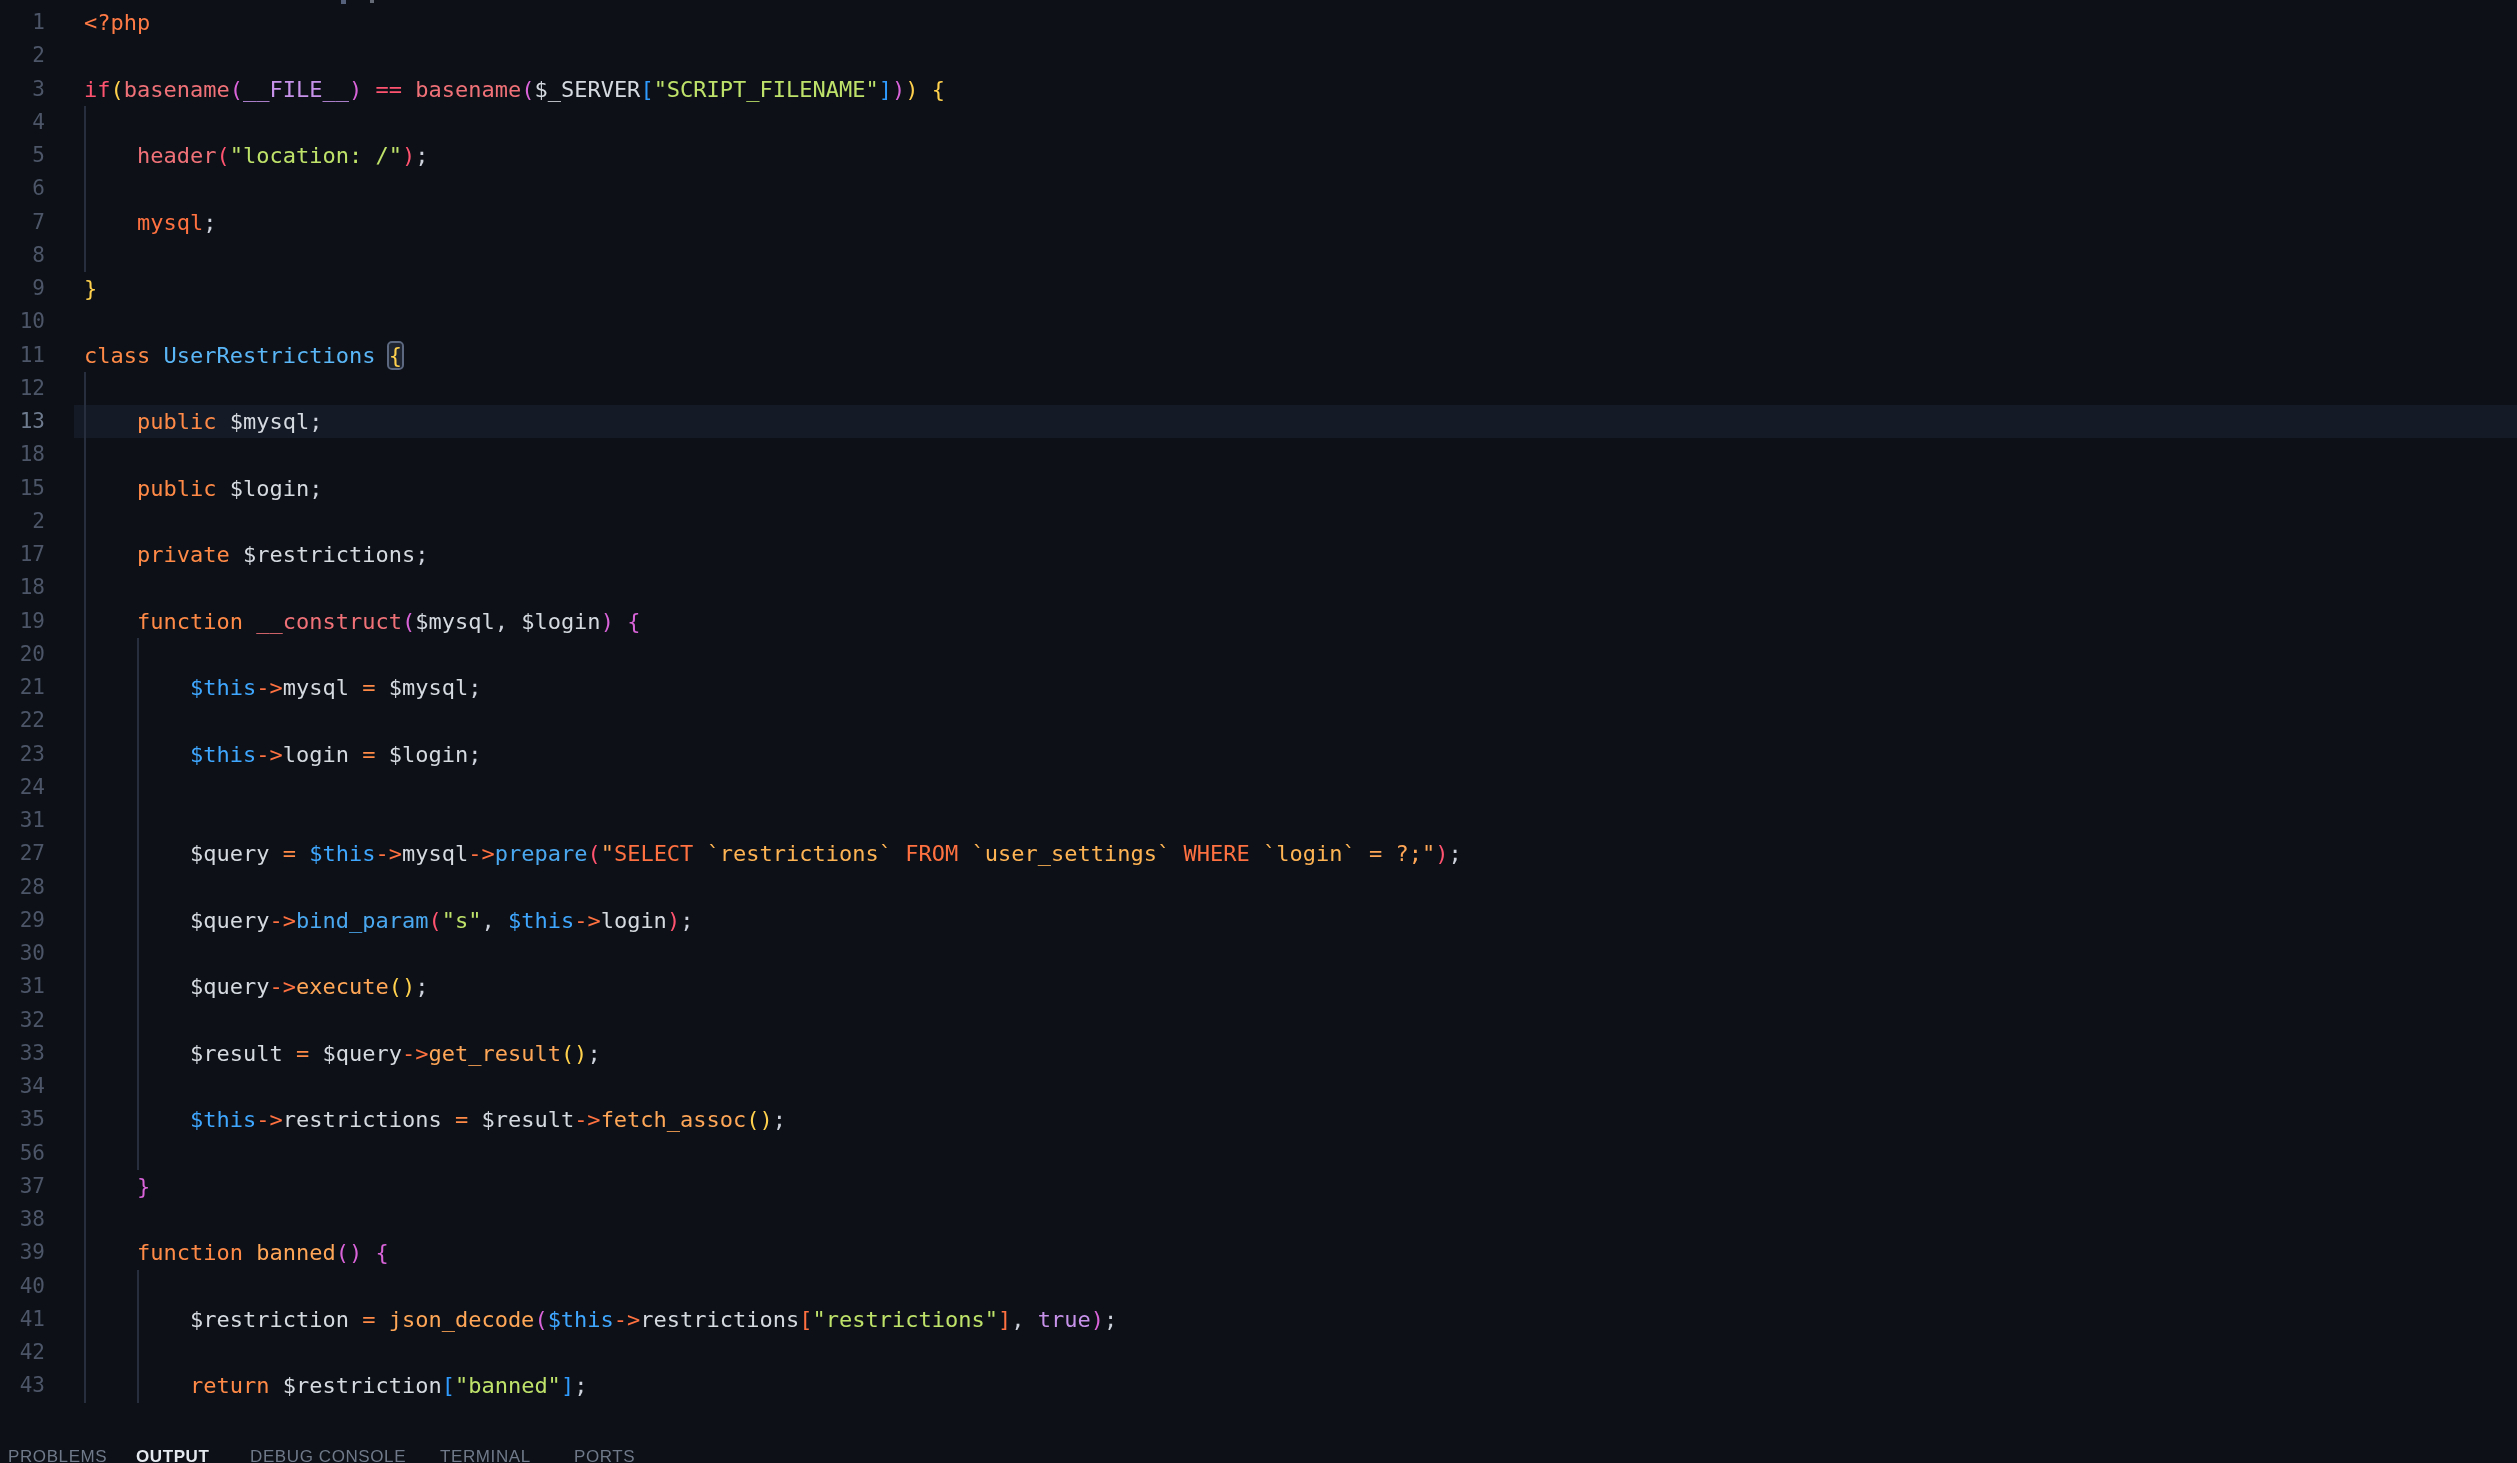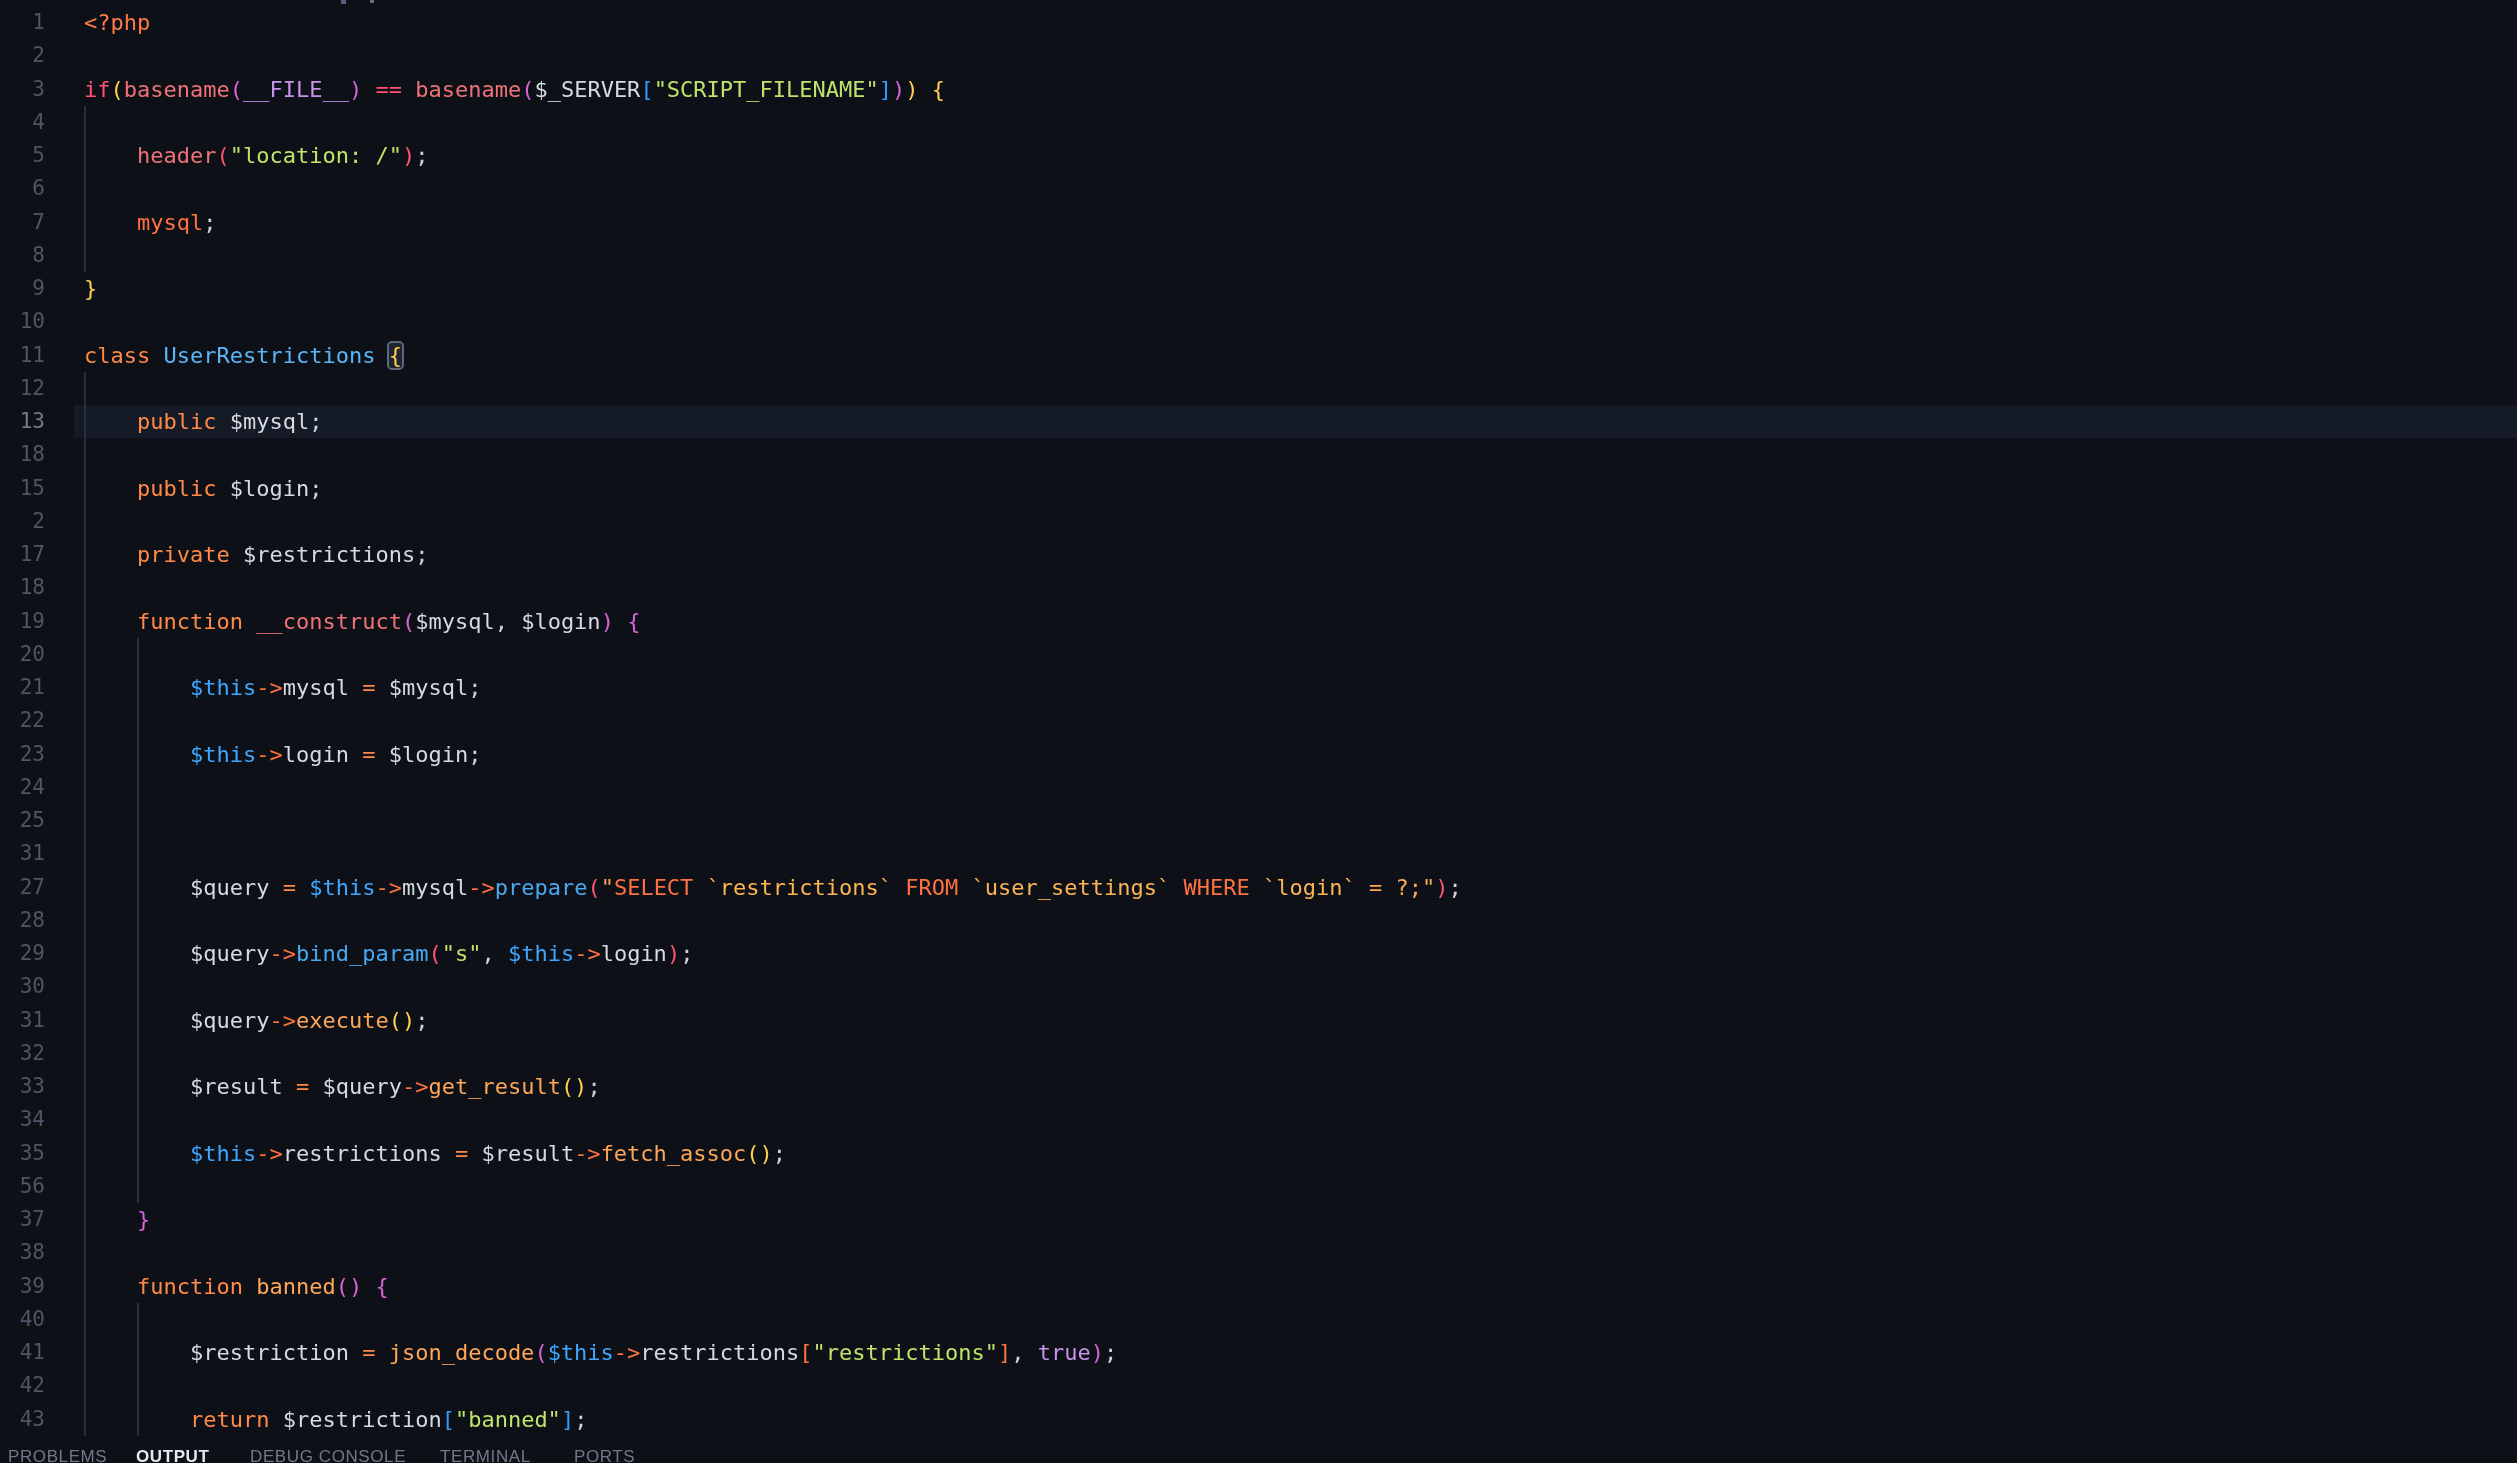--- a/index.html
+++ b/index.html
@@ -64,21 +64,20 @@
     <div class="line"><span class="num">15</span><span class="guide" style="left: 84px;"></span><span class="code"><span class="tok" style="color: rgb(205, 210, 220);">    </span><span class="tok" style="color: rgb(255, 138, 71);">public</span><span class="tok" style="color: rgb(205, 210, 220);"> </span><span class="tok" style="color: rgb(213, 217, 224);">$login</span><span class="tok" style="color: rgb(205, 210, 220);">;</span></span></div>
     <div class="line"><span class="num">2</span><span class="guide" style="left: 84px;"></span><span class="code"></span></div>
     <div class="line"><span class="num">17</span><span class="guide" style="left: 84px;"></span><span class="code"><span class="tok" style="color: rgb(205, 210, 220);">    </span><span class="tok" style="color: rgb(255, 138, 71);">private</span><span class="tok" style="color: rgb(205, 210, 220);"> </span><span class="tok" style="color: rgb(213, 217, 224);">$restrictions</span><span class="tok" style="color: rgb(205, 210, 220);">;</span></span></div>
     <div class="line"><span class="num">18</span><span class="guide" style="left: 84px;"></span><span class="code"></span></div>
     <div class="line"><span class="num">19</span><span class="guide" style="left: 84px;"></span><span class="code"><span class="tok" style="color: rgb(205, 210, 220);">    </span><span class="tok" style="color: rgb(255, 138, 71);">function</span><span class="tok" style="color: rgb(205, 210, 220);"> </span><span class="tok" style="color: rgb(240, 113, 120);">__construct</span><span class="tok" style="color: rgb(217, 99, 217);">(</span><span class="tok" style="color: rgb(213, 217, 224);">$mysql</span><span class="tok" style="color: rgb(205, 210, 220);">, </span><span class="tok" style="color: rgb(213, 217, 224);">$login</span><span class="tok" style="color: rgb(217, 99, 217);">)</span><span class="tok" style="color: rgb(205, 210, 220);"> </span><span class="tok" style="color: rgb(217, 99, 217);">{</span></span></div>
     <div class="line"><span class="num">20</span><span class="guide" style="left: 84px;"></span><span class="guide" style="left: 137px;"></span><span class="code"></span></div>
     <div class="line"><span class="num">21</span><span class="guide" style="left: 84px;"></span><span class="guide" style="left: 137px;"></span><span class="code"><span class="tok" style="color: rgb(205, 210, 220);">        </span><span class="tok italic" style="color: rgb(63, 167, 255);">$this</span><span class="tok" style="color: rgb(255, 113, 64);">-&gt;</span><span class="tok" style="color: rgb(213, 217, 224);">mysql</span><span class="tok" style="color: rgb(205, 210, 220);"> </span><span class="tok" style="color: rgb(255, 138, 71);">=</span><span class="tok" style="color: rgb(205, 210, 220);"> </span><span class="tok" style="color: rgb(213, 217, 224);">$mysql</span><span class="tok" style="color: rgb(205, 210, 220);">;</span></span></div>
     <div class="line"><span class="num">22</span><span class="guide" style="left: 84px;"></span><span class="guide" style="left: 137px;"></span><span class="code"></span></div>
     <div class="line"><span class="num">23</span><span class="guide" style="left: 84px;"></span><span class="guide" style="left: 137px;"></span><span class="code"><span class="tok" style="color: rgb(205, 210, 220);">        </span><span class="tok italic" style="color: rgb(63, 167, 255);">$this</span><span class="tok" style="color: rgb(255, 113, 64);">-&gt;</span><span class="tok" style="color: rgb(213, 217, 224);">login</span><span class="tok" style="color: rgb(205, 210, 220);"> </span><span class="tok" style="color: rgb(255, 138, 71);">=</span><span class="tok" style="color: rgb(205, 210, 220);"> </span><span class="tok" style="color: rgb(213, 217, 224);">$login</span><span class="tok" style="color: rgb(205, 210, 220);">;</span></span></div>
     <div class="line"><span class="num">24</span><span class="guide" style="left: 84px;"></span><span class="guide" style="left: 137px;"></span><span class="code"></span></div>
-    <div class="line"><span class="num">25</span><span class="guide" style="left: 84px;"></span><span class="guide" style="left: 137px;"></span><span class="code"></span></div>
     <div class="line"><span class="num">31</span><span class="guide" style="left: 84px;"></span><span class="guide" style="left: 137px;"></span><span class="code"></span></div>
     <div class="line"><span class="num">27</span><span class="guide" style="left: 84px;"></span><span class="guide" style="left: 137px;"></span><span class="code"><span class="tok" style="color: rgb(205, 210, 220);">        </span><span class="tok" style="color: rgb(213, 217, 224);">$query</span><span class="tok" style="color: rgb(205, 210, 220);"> </span><span class="tok" style="color: rgb(255, 138, 71);">=</span><span class="tok" style="color: rgb(205, 210, 220);"> </span><span class="tok italic" style="color: rgb(63, 167, 255);">$this</span><span class="tok" style="color: rgb(255, 113, 64);">-&gt;</span><span class="tok" style="color: rgb(213, 217, 224);">mysql</span><span class="tok" style="color: rgb(255, 113, 64);">-&gt;</span><span class="tok" style="color: rgb(74, 168, 240);">prepare</span><span class="tok" style="color: rgb(255, 83, 112);">(</span><span class="tok" style="color: rgb(255, 166, 87);">"</span><span class="tok" style="color: rgb(255, 113, 64);">SELECT</span><span class="tok" style="color: rgb(255, 166, 87);"> </span><span class="tok" style="color: rgb(255, 180, 84);">`restrictions`</span><span class="tok" style="color: rgb(255, 166, 87);"> </span><span class="tok" style="color: rgb(255, 113, 64);">FROM</span><span class="tok" style="color: rgb(255, 166, 87);"> </span><span class="tok" style="color: rgb(255, 180, 84);">`user_settings`</span><span class="tok" style="color: rgb(255, 166, 87);"> </span><span class="tok" style="color: rgb(255, 113, 64);">WHERE</span><span class="tok" style="color: rgb(255, 166, 87);"> </span><span class="tok" style="color: rgb(255, 180, 84);">`login`</span><span class="tok" style="color: rgb(255, 166, 87);"> = ?;"</span><span class="tok" style="color: rgb(255, 83, 112);">)</span><span class="tok" style="color: rgb(205, 210, 220);">;</span></span></div>
     <div class="line"><span class="num">28</span><span class="guide" style="left: 84px;"></span><span class="guide" style="left: 137px;"></span><span class="code"></span></div>
     <div class="line"><span class="num">29</span><span class="guide" style="left: 84px;"></span><span class="guide" style="left: 137px;"></span><span class="code"><span class="tok" style="color: rgb(205, 210, 220);">        </span><span class="tok" style="color: rgb(213, 217, 224);">$query</span><span class="tok" style="color: rgb(255, 113, 64);">-&gt;</span><span class="tok" style="color: rgb(74, 168, 240);">bind_param</span><span class="tok" style="color: rgb(255, 83, 112);">(</span><span class="tok" style="color: rgb(191, 227, 106);">"s"</span><span class="tok" style="color: rgb(205, 210, 220);">, </span><span class="tok italic" style="color: rgb(63, 167, 255);">$this</span><span class="tok" style="color: rgb(255, 113, 64);">-&gt;</span><span class="tok" style="color: rgb(213, 217, 224);">login</span><span class="tok" style="color: rgb(255, 83, 112);">)</span><span class="tok" style="color: rgb(205, 210, 220);">;</span></span></div>
     <div class="line"><span class="num">30</span><span class="guide" style="left: 84px;"></span><span class="guide" style="left: 137px;"></span><span class="code"></span></div>
     <div class="line"><span class="num">31</span><span class="guide" style="left: 84px;"></span><span class="guide" style="left: 137px;"></span><span class="code"><span class="tok" style="color: rgb(205, 210, 220);">        </span><span class="tok" style="color: rgb(213, 217, 224);">$query</span><span class="tok" style="color: rgb(255, 113, 64);">-&gt;</span><span class="tok" style="color: rgb(255, 166, 87);">execute</span><span class="tok" style="color: rgb(255, 209, 77);">()</span><span class="tok" style="color: rgb(205, 210, 220);">;</span></span></div>
     <div class="line"><span class="num">32</span><span class="guide" style="left: 84px;"></span><span class="guide" style="left: 137px;"></span><span class="code"></span></div>
     <div class="line"><span class="num">33</span><span class="guide" style="left: 84px;"></span><span class="guide" style="left: 137px;"></span><span class="code"><span class="tok" style="color: rgb(205, 210, 220);">        </span><span class="tok" style="color: rgb(213, 217, 224);">$result</span><span class="tok" style="color: rgb(205, 210, 220);"> </span><span class="tok" style="color: rgb(255, 138, 71);">=</span><span class="tok" style="color: rgb(205, 210, 220);"> </span><span class="tok" style="color: rgb(213, 217, 224);">$query</span><span class="tok" style="color: rgb(255, 113, 64);">-&gt;</span><span class="tok" style="color: rgb(255, 166, 87);">get_result</span><span class="tok" style="color: rgb(255, 209, 77);">()</span><span class="tok" style="color: rgb(205, 210, 220);">;</span></span></div>
     <div class="line"><span class="num">34</span><span class="guide" style="left: 84px;"></span><span class="guide" style="left: 137px;"></span><span class="code"></span></div>
     <div class="line"><span class="num">35</span><span class="guide" style="left: 84px;"></span><span class="guide" style="left: 137px;"></span><span class="code"><span class="tok" style="color: rgb(205, 210, 220);">        </span><span class="tok italic" style="color: rgb(63, 167, 255);">$this</span><span class="tok" style="color: rgb(255, 113, 64);">-&gt;</span><span class="tok" style="color: rgb(213, 217, 224);">restrictions</span><span class="tok" style="color: rgb(205, 210, 220);"> </span><span class="tok" style="color: rgb(255, 138, 71);">=</span><span class="tok" style="color: rgb(205, 210, 220);"> </span><span class="tok" style="color: rgb(213, 217, 224);">$result</span><span class="tok" style="color: rgb(255, 113, 64);">-&gt;</span><span class="tok" style="color: rgb(255, 166, 87);">fetch_assoc</span><span class="tok" style="color: rgb(255, 209, 77);">()</span><span class="tok" style="color: rgb(205, 210, 220);">;</span></span></div>

